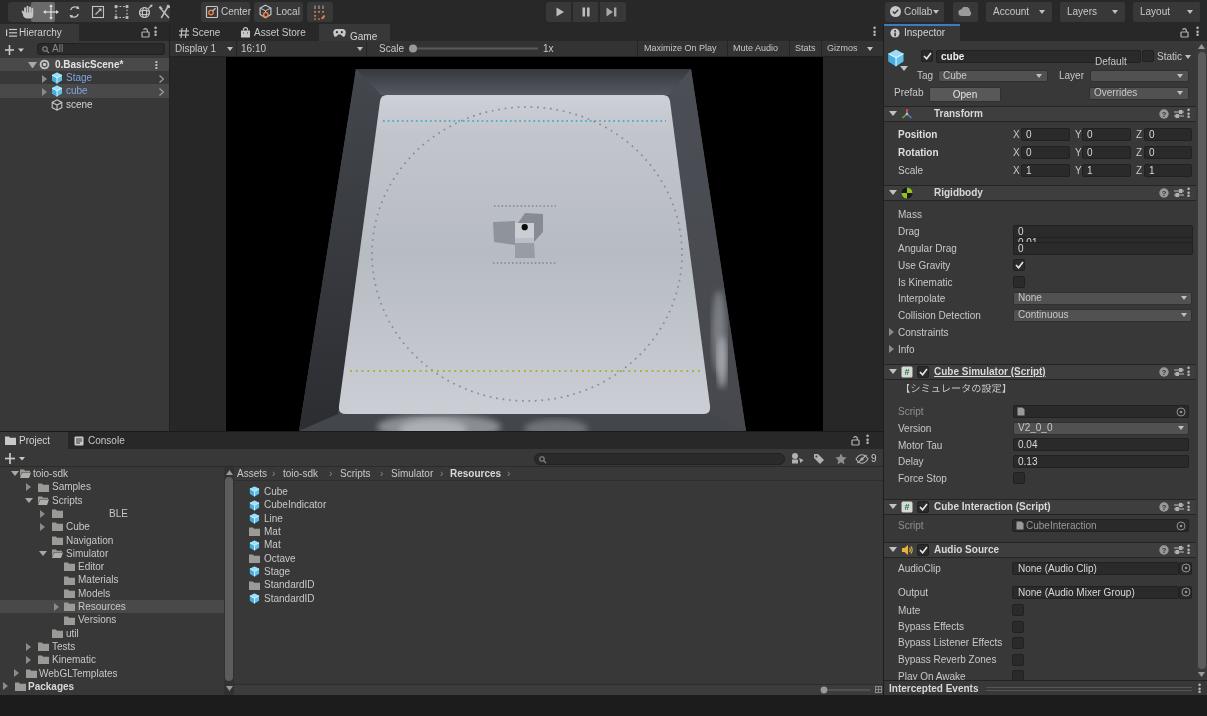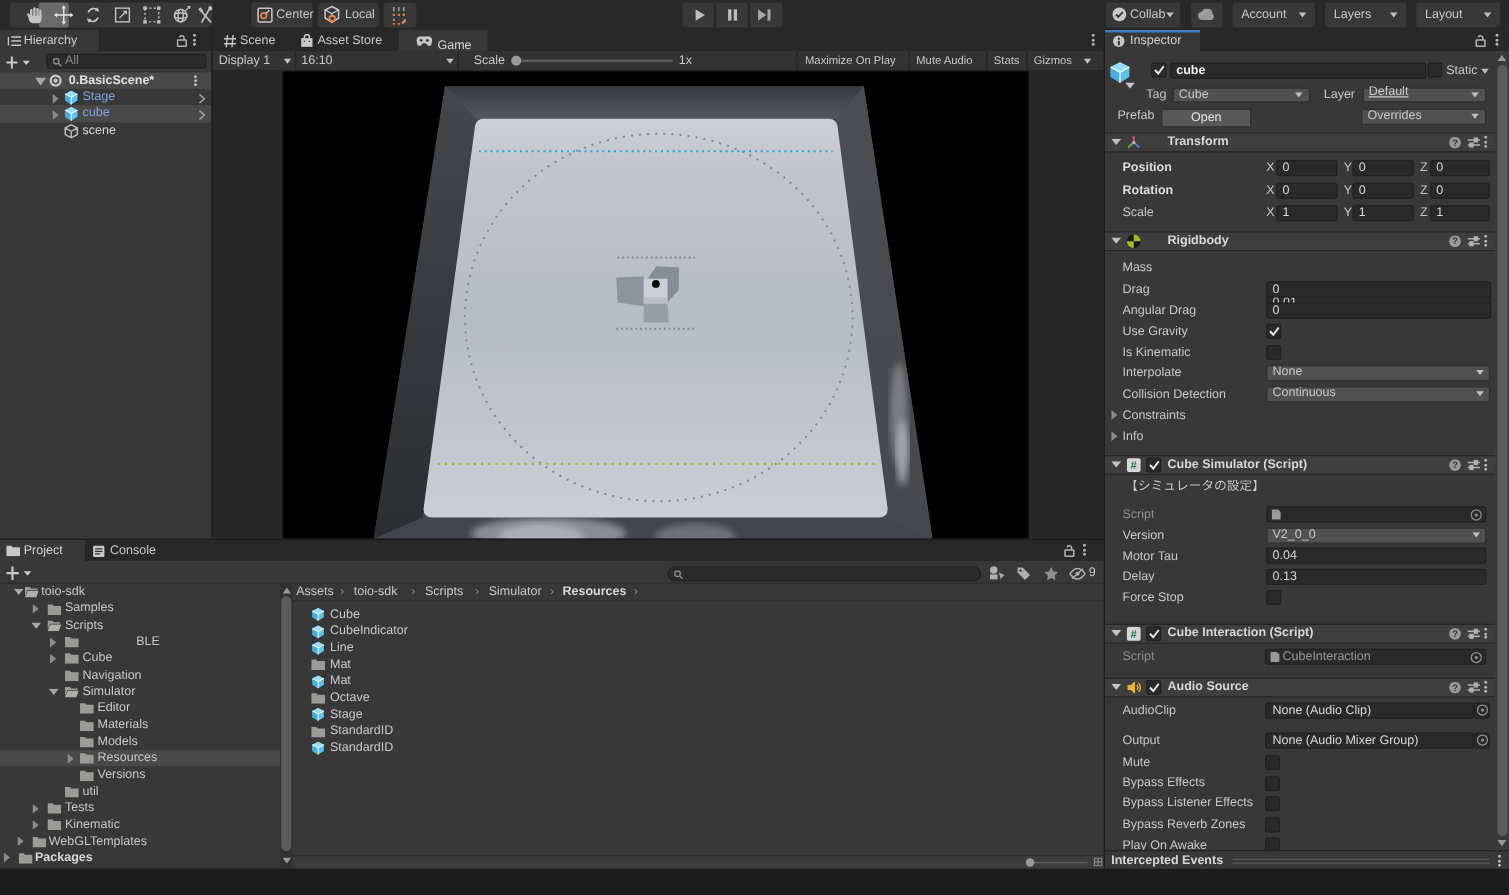--- a/index.html
+++ b/index.html
@@ -375,21 +375,21 @@
  <div class="a lbl" style="left:57px;top:26px;height:13px;line-height:13px;color:#eee;font-weight:bold;">cube</div>
  <div class="a field" style="left:258px;top:26px;width:12px;height:12px;"></div>
  <div class="a lbl" style="left:273px;top:26px;height:13px;line-height:13px;">Static</div>
  <span class="a car" style="left:301px;top:31px;"></span>
  <div class="a lbl" style="left:33px;top:46px;height:12px;line-height:12px;">Tag</div>
  <div class="a drop" style="left:54px;top:45.5px;width:110px;height:12.5px;"></div>
  <div class="a lbl" style="left:59px;top:46px;height:12px;line-height:12px;">Cube</div>
  <span class="a car" style="left:152px;top:50px;"></span>
  <div class="a lbl" style="left:175px;top:46px;height:12px;line-height:12px;">Layer</div>
  <div class="a drop" style="left:206px;top:45.5px;width:99px;height:12.5px;"></div>
- <div class="a lbl" style="left:211px;top:44px;height:12px;line-height:12px;text-decoration:underline;">Default</div>
+ <div class="a lbl" style="left:211px;top:32px;height:12px;line-height:12px;">Default</div>
  <span class="a car" style="left:293px;top:50px;"></span>
  <div class="a lbl" style="left:10px;top:63px;height:12px;line-height:12px;">Prefab</div>
  <div class="a ibtn" style="left:45px;top:62.5px;width:70px;height:13px;line-height:13px;border:1px solid #303030;border-radius:2px 0 0 2px;">Open</div>
  <div class="a ibtn" style="left:129px;top:62.5px;width:77px;height:13px;line-height:13px;border:1px solid #303030;border-left:none;border-radius:0 2px 2px 0;margin-top:20px;">Select</div>
  <div class="a drop" style="left:204.7px;top:62.5px;width:100px;height:13px;"></div>
  <div class="a lbl" style="left:210px;top:63px;height:12px;line-height:12px;">Overrides</div>
  <span class="a car" style="left:293px;top:67px;"></span>
 
  <div class="a hdr" style="left:0;top:82px;width:312px;height:16px;"></div>
  <svg class="a" style="left:5px;top:87px;" width="8" height="5" viewBox="0 0 8 5">
@@ -497,21 +497,21 @@
       <path d="M0 0h8L4 5z" fill="#c2c2c2"></path>
     </svg>
  <svg class="a" style="left:17px;top:342px;" width="12" height="12" viewBox="0 0 12 12">
       <rect x="0.5" y="0.5" width="11" height="11" rx="1.5" fill="#d8d8d8"></rect>
       <text x="6" y="9" font-size="9" font-weight="bold" fill="#1e7a38" text-anchor="middle" font-family="Liberation Sans">#</text>
     </svg>
  <div class="a field" style="left:33px;top:342px;width:12px;height:12px;"></div>
  <svg class="a" style="left:35px;top:344px;" width="9" height="8" viewBox="0 0 9 8">
       <path d="M1 4l2.6 2.8L8 1" fill="none" stroke="#e8e8e8" stroke-width="1.6"></path>
     </svg>
- <div class="a lbl" style="left:50px;top:340px;height:30px;line-height:16px;font-weight:bold;color:#d8d8d8;">Cube Simulator (Script)</div>
+ <div class="a lbl" style="left:50px;top:340px;height:30px;line-height:16px;font-weight:bold;color:#d8d8d8;text-decoration:underline;">Cube Simulator (Script)</div>
  <svg class="a" style="left:275px;top:343px;" width="10" height="10" viewBox="0 0 10 10">
       <circle cx="5" cy="5" r="4.7" fill="#989898"></circle>
       <text x="5" y="7.6" font-size="7.5" font-weight="bold" fill="#333" text-anchor="middle" font-family="Liberation Sans">?</text>
     </svg>
  <svg class="a" style="left:290px;top:343px;" width="10" height="10" viewBox="0 0 10 10">
       <g stroke="#b0b0b0" stroke-width="1.1">
         <line x1="0" y1="3" x2="10" y2="3"></line>
         <line x1="0" y1="7" x2="10" y2="7"></line>
         <rect x="5.5" y="1.5" width="2.4" height="3" fill="#b0b0b0"></rect>
         <rect x="2" y="5.5" width="2.4" height="3" fill="#b0b0b0"></rect>

